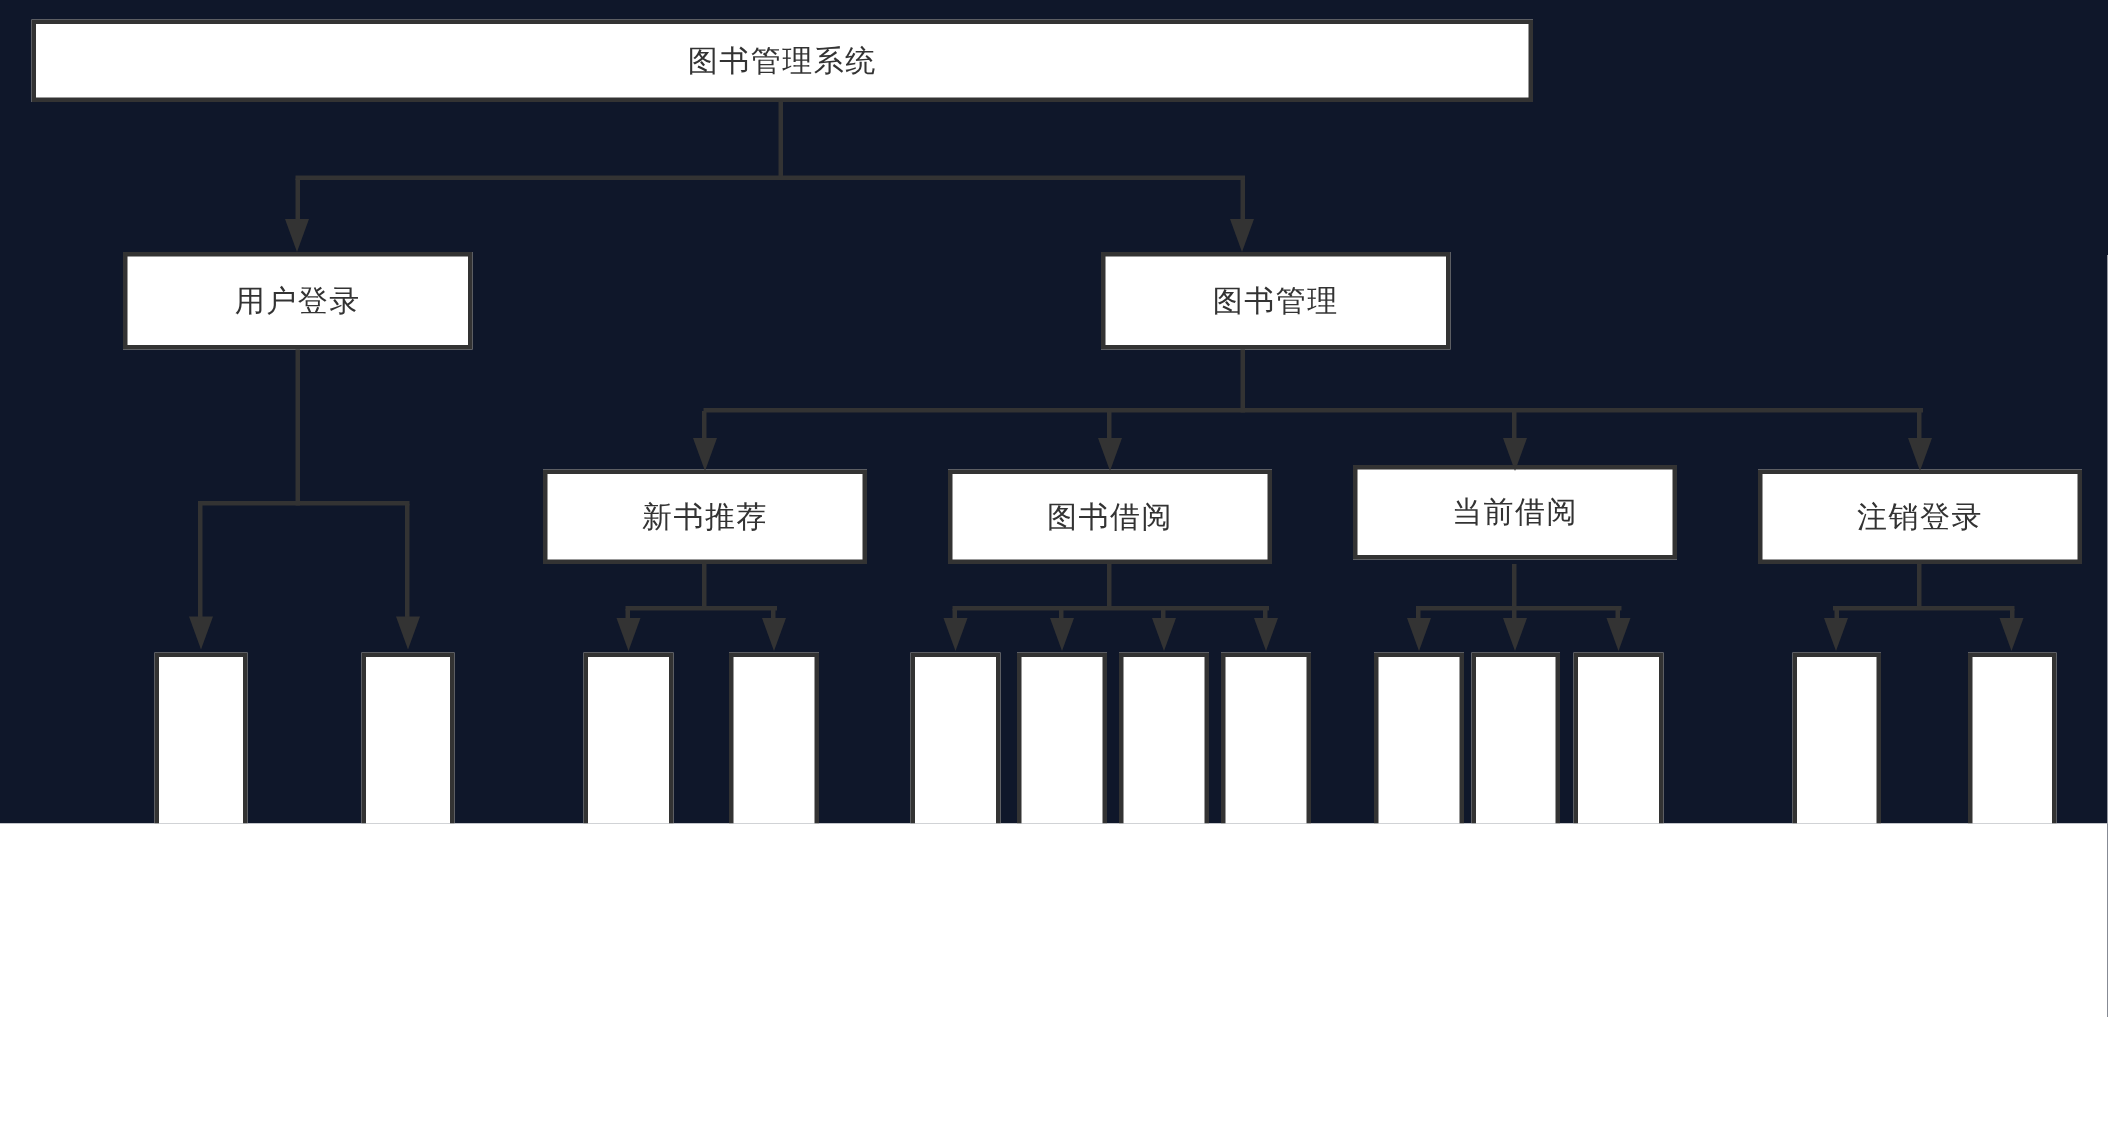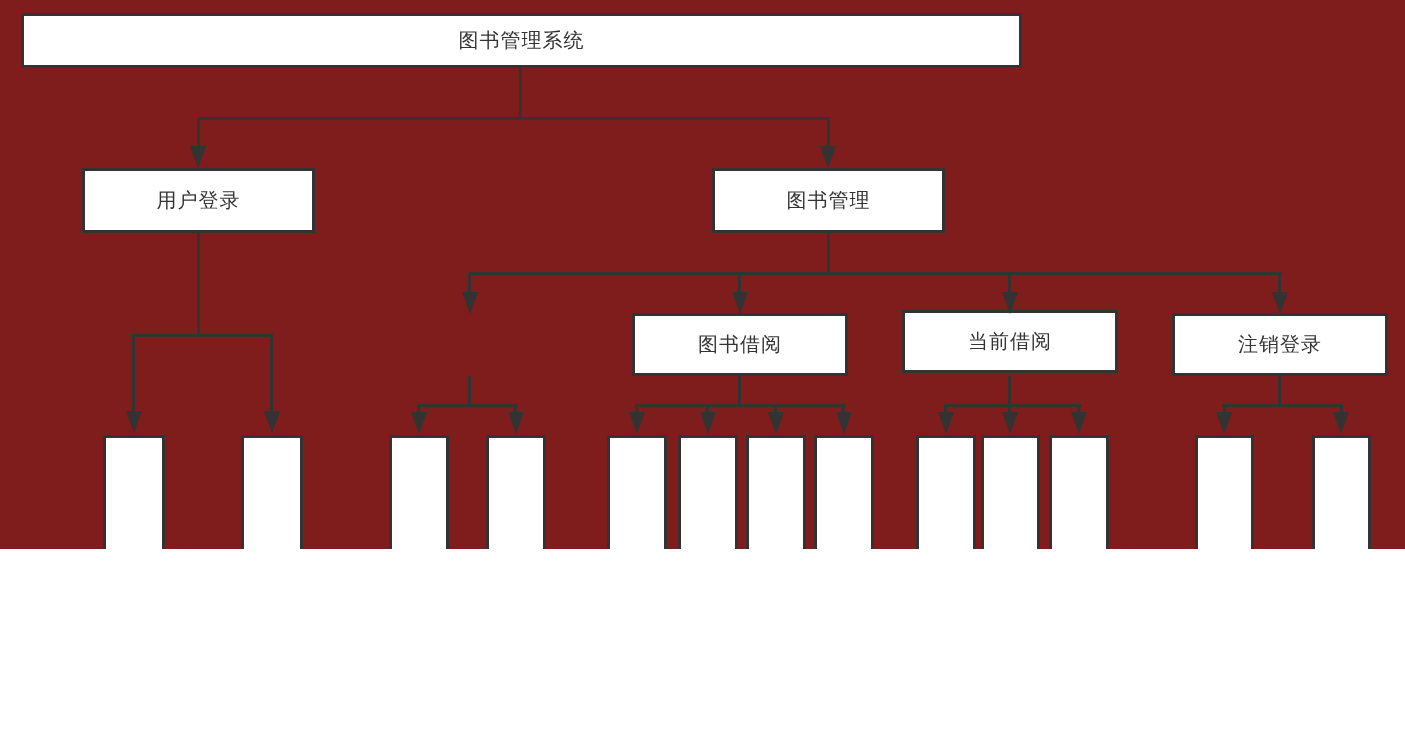--- a/index.html
+++ b/index.html
@@ -1,17 +1,17 @@
 <!DOCTYPE html>
 <html><head>
 <meta charset="utf-8">
 <style>
   html,body{margin:0;padding:0;background:#ffffff;}
   #stage{
-    position:relative;width:1405px;height:549px;background:#7f1d1d;overflow:hidden;
+    position:relative;width:1405px;height:549px;background:#0f172a;overflow:hidden;
     font-family:Liberation Mono, monospace;color:#333333;
   }
   .hbox{
     position:absolute;background:#ffffff;border:3px solid #333333;box-sizing:border-box;
     display:flex;align-items:center;justify-content:center;
     font-size:20px;letter-spacing:1px;color:#333333;
   }
   .leaf{
     position:absolute;background:#ffffff;border:3px solid #333333;box-sizing:border-box;
     display:flex;align-items:center;justify-content:center;
@@ -38,24 +38,27 @@
 <div id="stage">
 
   <div class="hbox" style="left:21px;top:13px;width:1001px;height:55px;">
     <span>图书管理系统</span>
   </div>
 
   <div class="hbox" style="left:82px;top:168px;width:233px;height:65px;">
     <span>用户登录</span>
   </div>
 
-  <div class="hbox" style="left:712px;top:168px;width:233px;height:65px;">
+  <div class="hbox" style="left:734px;top:168px;width:233px;height:65px;">
     <span>图书管理</span>
   </div>
 
+  <div class="hbox" style="left:362px;top:313px;width:216px;height:63px;">
+    <span>新书推荐</span>
+  </div>
 
   <div class="hbox" style="left:632px;top:313px;width:216px;height:63px;text-align:right;">
     <span>图书借阅</span>
   </div>
 
   <div class="hbox" style="left:902px;top:310px;width:216px;height:63px;">
     <span>当前借阅</span>
   </div>
 
   <div class="hbox" style="left:1172px;top:313px;width:216px;height:63px;">

